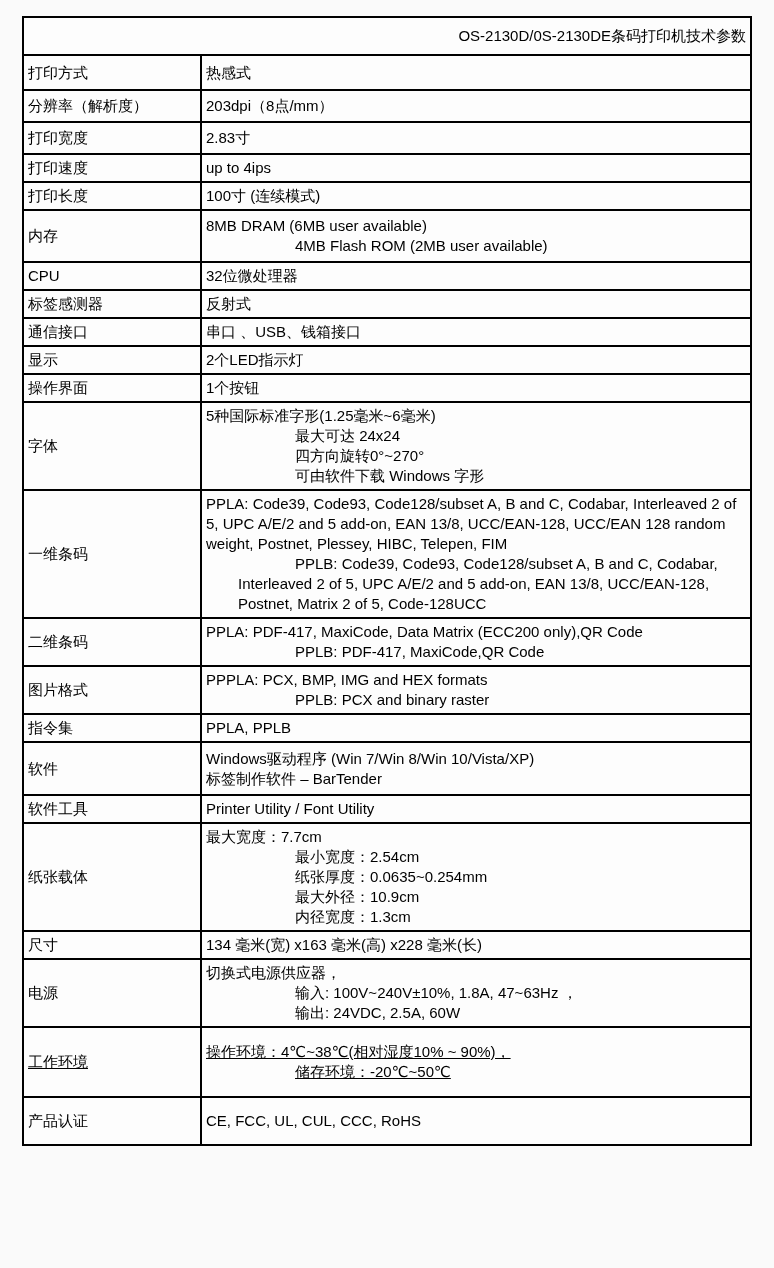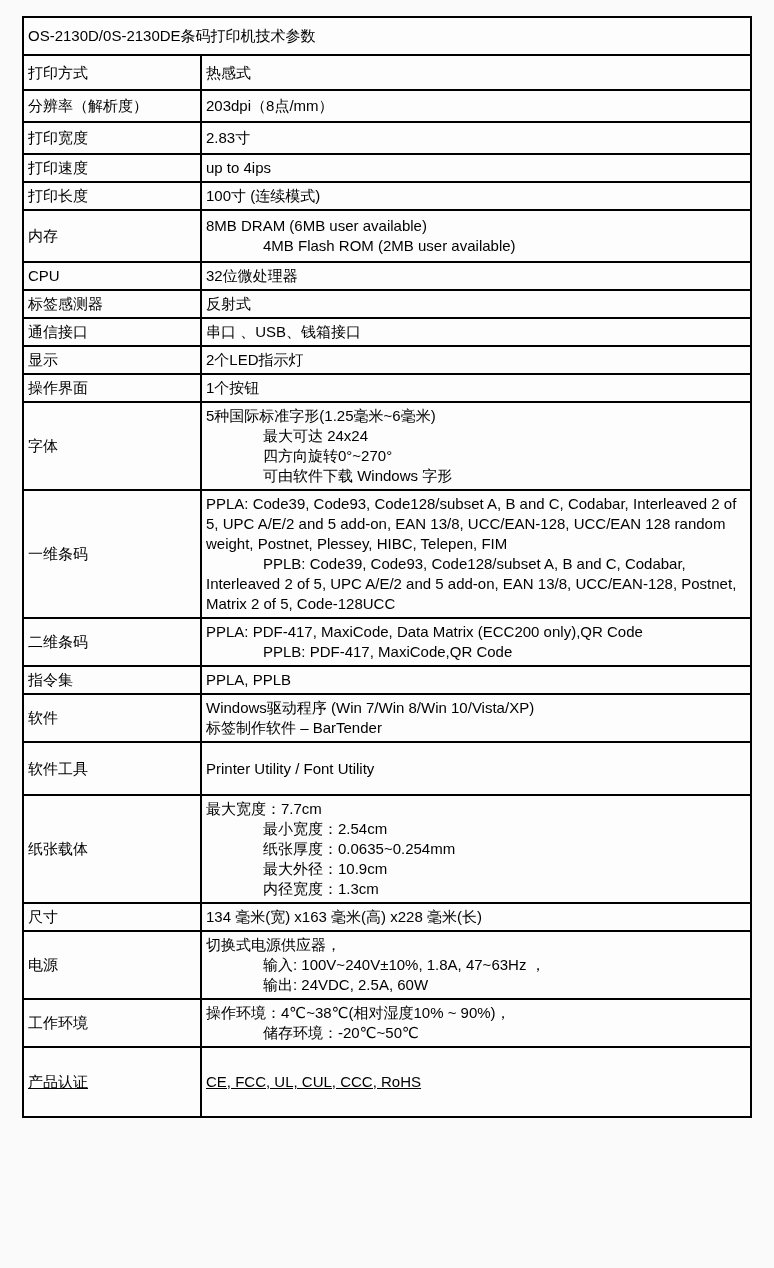--- a/index.html
+++ b/index.html
@@ -31,23 +31,23 @@
   }
   .spec-table td {
     padding: 3px 4px;
     font-size: 15px;
     line-height: 20px;
     vertical-align: middle;
     word-wrap: break-word;
   }
   col.c1 { width: 178px; }
   col.c2 { width: 550px; }
-  td.title-cell { height: 30px; }
+  td.title-cell { height: 30px; text-align: right; }
   .line { text-indent: 0; }
-  .line.ind { text-indent: 57px; }
+  .line.ind { text-indent: 57px; margin-left: 32px; }
   
   #tbody tr:nth-child(2) td  { height: 27px; }
   #tbody tr:nth-child(3) td  { height: 24px; }
   #tbody tr:nth-child(4) td  { height: 24px; }
   #tbody tr:nth-child(7) td  { height: 44px; }
   #tbody tr:nth-child(18) td { height: 45px; }
   #tbody tr:nth-child(23) td { height: 62px; text-decoration: underline; }
   #tbody tr:nth-child(24) td { height: 40px; }
   #tbody tr:nth-child(25) td { height: 53px; }
   #tbody tr:nth-child(26) td { height: 30px; }
@@ -149,20 +149,27 @@
           </td>
         </tr>
         <tr>
           <td class="label">二维条码</td>
           <td class="value">
             <div class="line">PPLA: PDF-417, MaxiCode, Data Matrix (ECC200 only),QR Code</div>
             <div class="line ind">PPLB: PDF-417, MaxiCode,QR Code</div>
           </td>
         </tr>
         <tr>
+          <td class="label">图片格式</td>
+          <td class="value">
+            <div class="line">PPPLA: PCX, BMP, IMG and HEX formats</div>
+            <div class="line ind">PPLB: PCX and binary raster</div>
+          </td>
+        </tr>
+        <tr>
           <td class="label">指令集</td>
           <td class="value">
             <div class="line">PPLA, PPLB</div>
           </td>
         </tr>
         <tr>
           <td class="label">软件</td>
           <td class="value">
             <div class="line">Windows驱动程序 (Win 7/Win 8/Win 10/Vista/XP)</div>
             <div class="line">标签制作软件 – BarTender</div>

